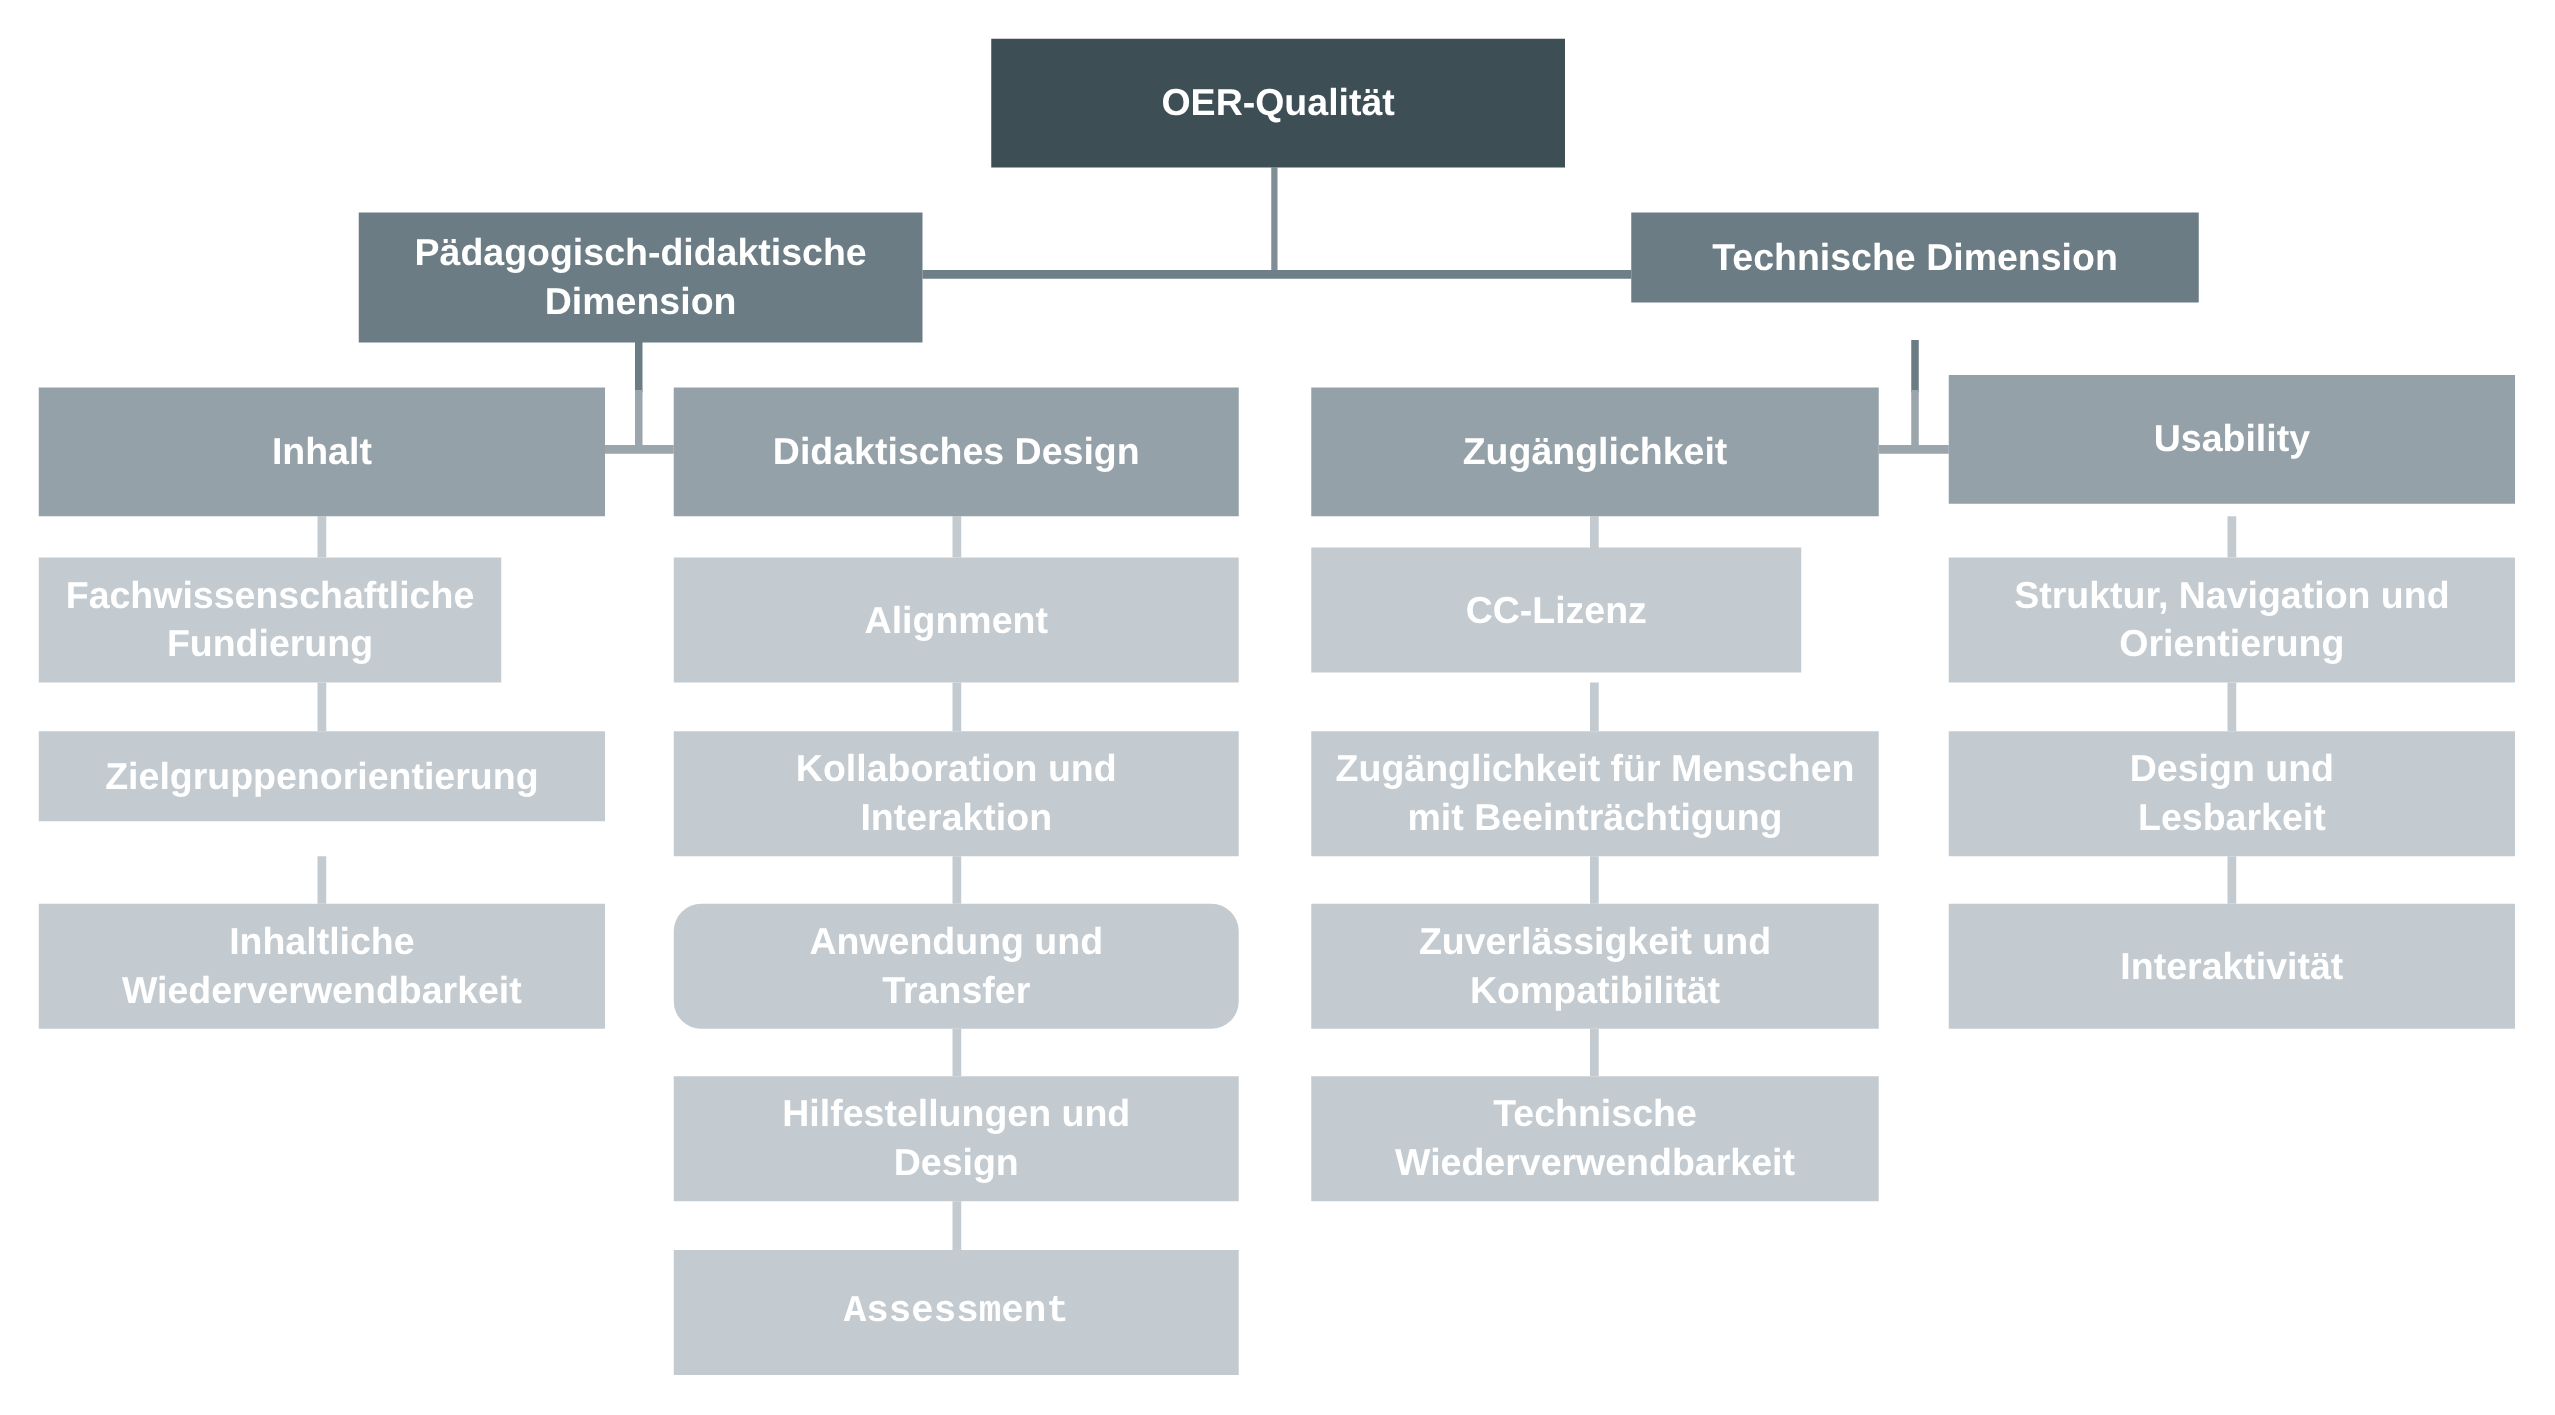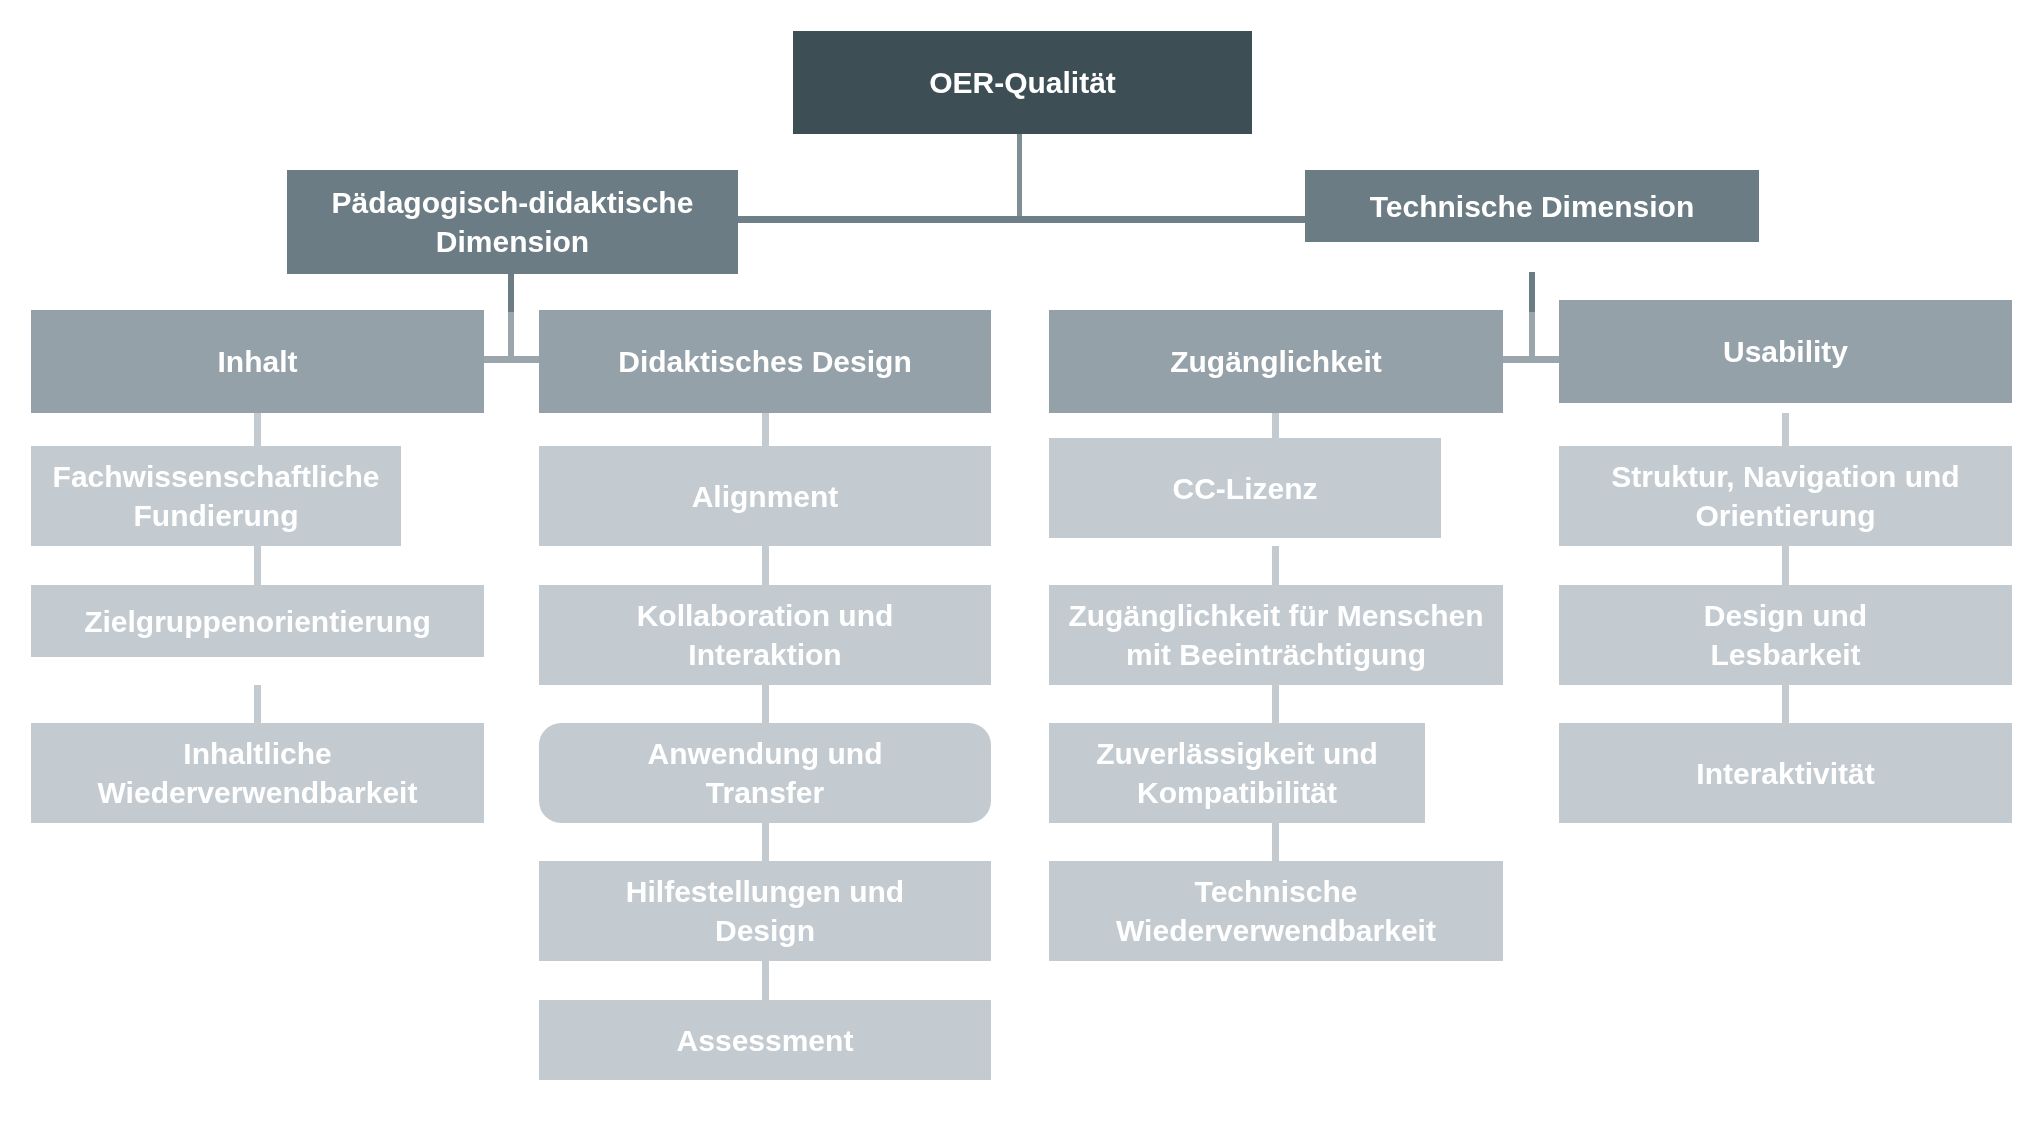--- a/index.html
+++ b/index.html
@@ -111,32 +111,32 @@
 Interaktion</span>
   </div>
   <div class="box lvl-child" style="left:539px;top:723px;width:452px;height:100px;border-radius:22px;">
     <span class="label">Anwendung und
 Transfer</span>
   </div>
   <div class="box lvl-child" style="left:539px;top:861px;width:452px;height:100px;">
     <span class="label">Hilfestellungen und
 Design</span>
   </div>
-  <div class="box lvl-child" style="left:539px;top:1000px;width:452px;height:80px;">
+  <div class="box lvl-child" style="left:539px;top:1000px;width:452px;height:100px;font-family:Liberation Mono, monospace;">
     <span class="label">Assessment</span>
   </div>
 
   <div class="box lvl-child" style="left:1049px;top:438px;width:392px;height:100px;">
     <span class="label">CC-Lizenz</span>
   </div>
   <div class="box lvl-child" style="left:1049px;top:585px;width:454px;height:100px;">
     <span class="label">Zugänglichkeit für Menschen
 mit Beeinträchtigung</span>
   </div>
-  <div class="box lvl-child" style="left:1049px;top:723px;width:376px;height:100px;">
+  <div class="box lvl-child" style="left:1049px;top:723px;width:454px;height:100px;">
     <span class="label">Zuverlässigkeit und
 Kompatibilität</span>
   </div>
   <div class="box lvl-child" style="left:1049px;top:861px;width:454px;height:100px;">
     <span class="label">Technische
 Wiederverwendbarkeit</span>
   </div>
 
   <div class="box lvl-child" style="left:1559px;top:446px;width:453px;height:100px;">
     <span class="label">Struktur, Navigation und

